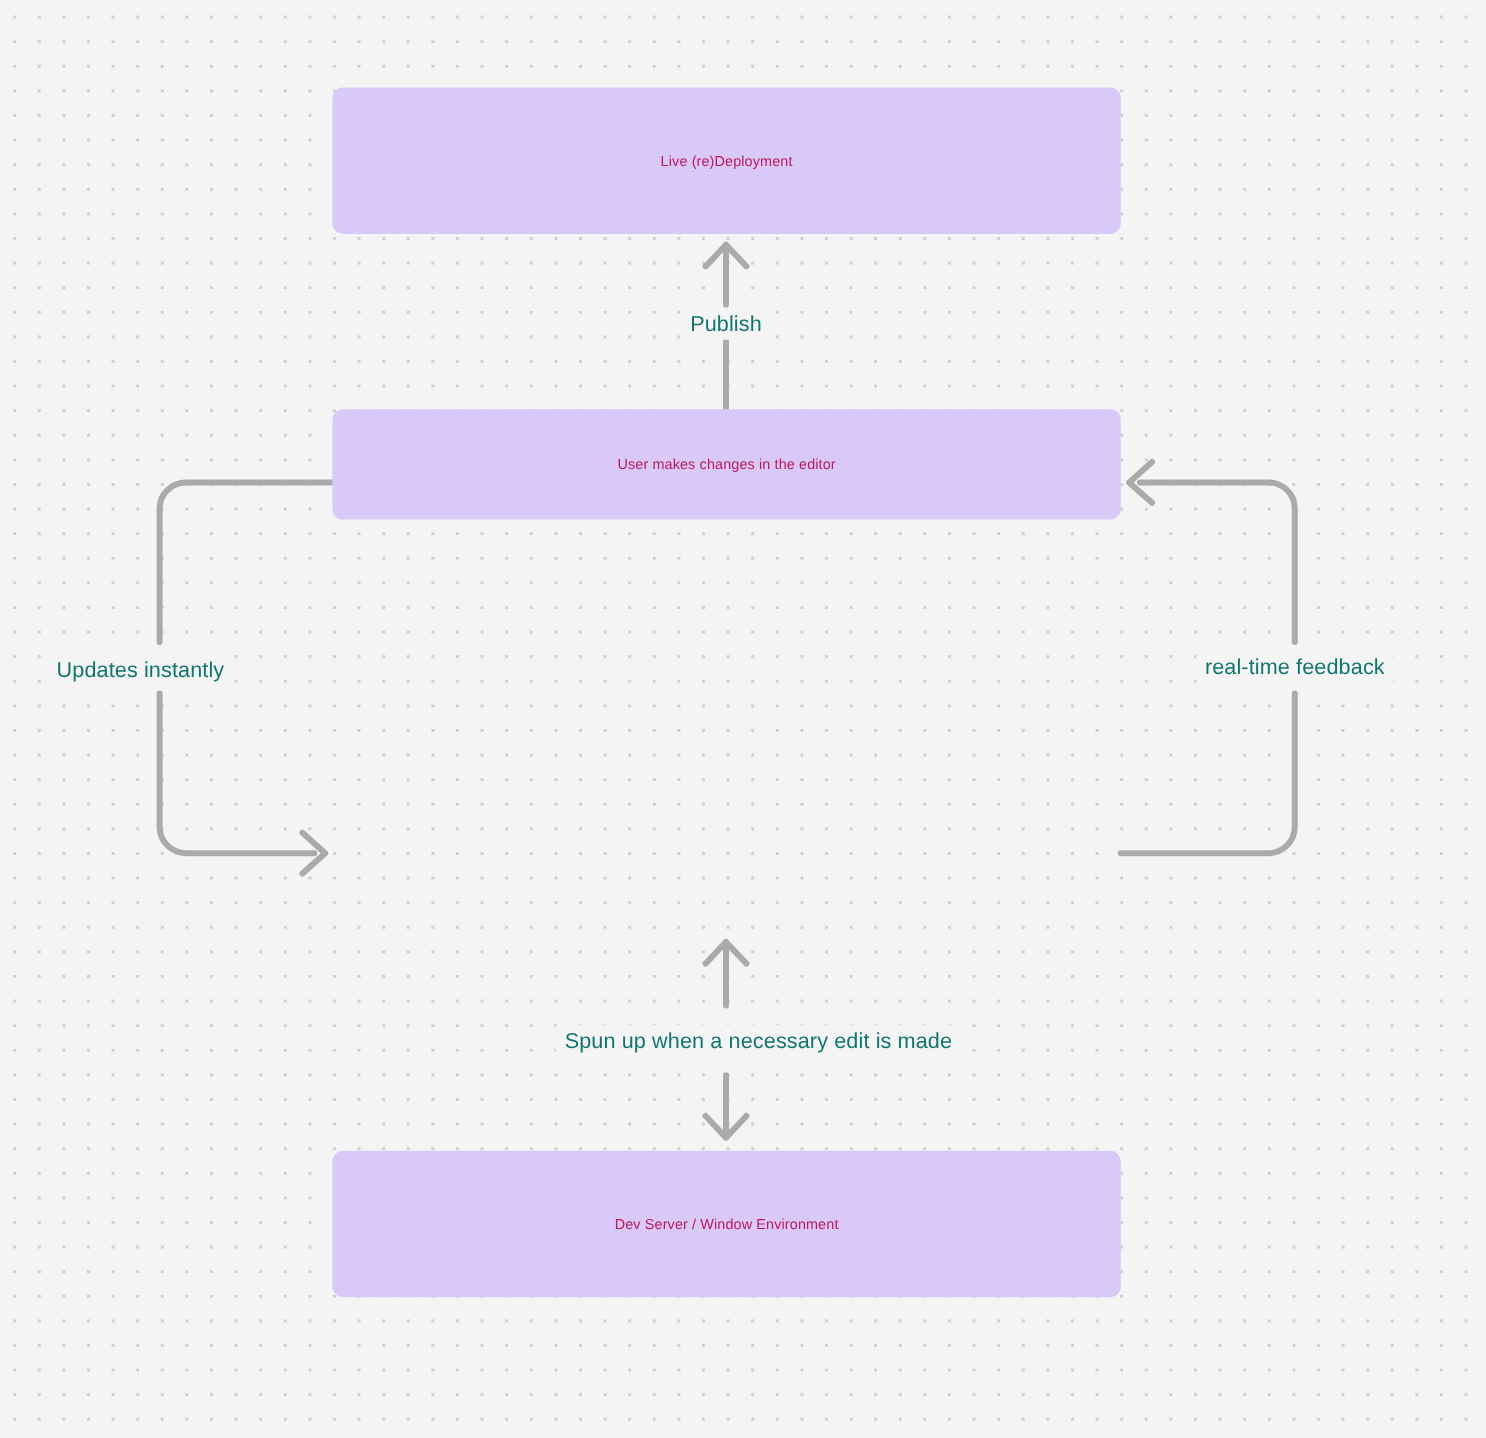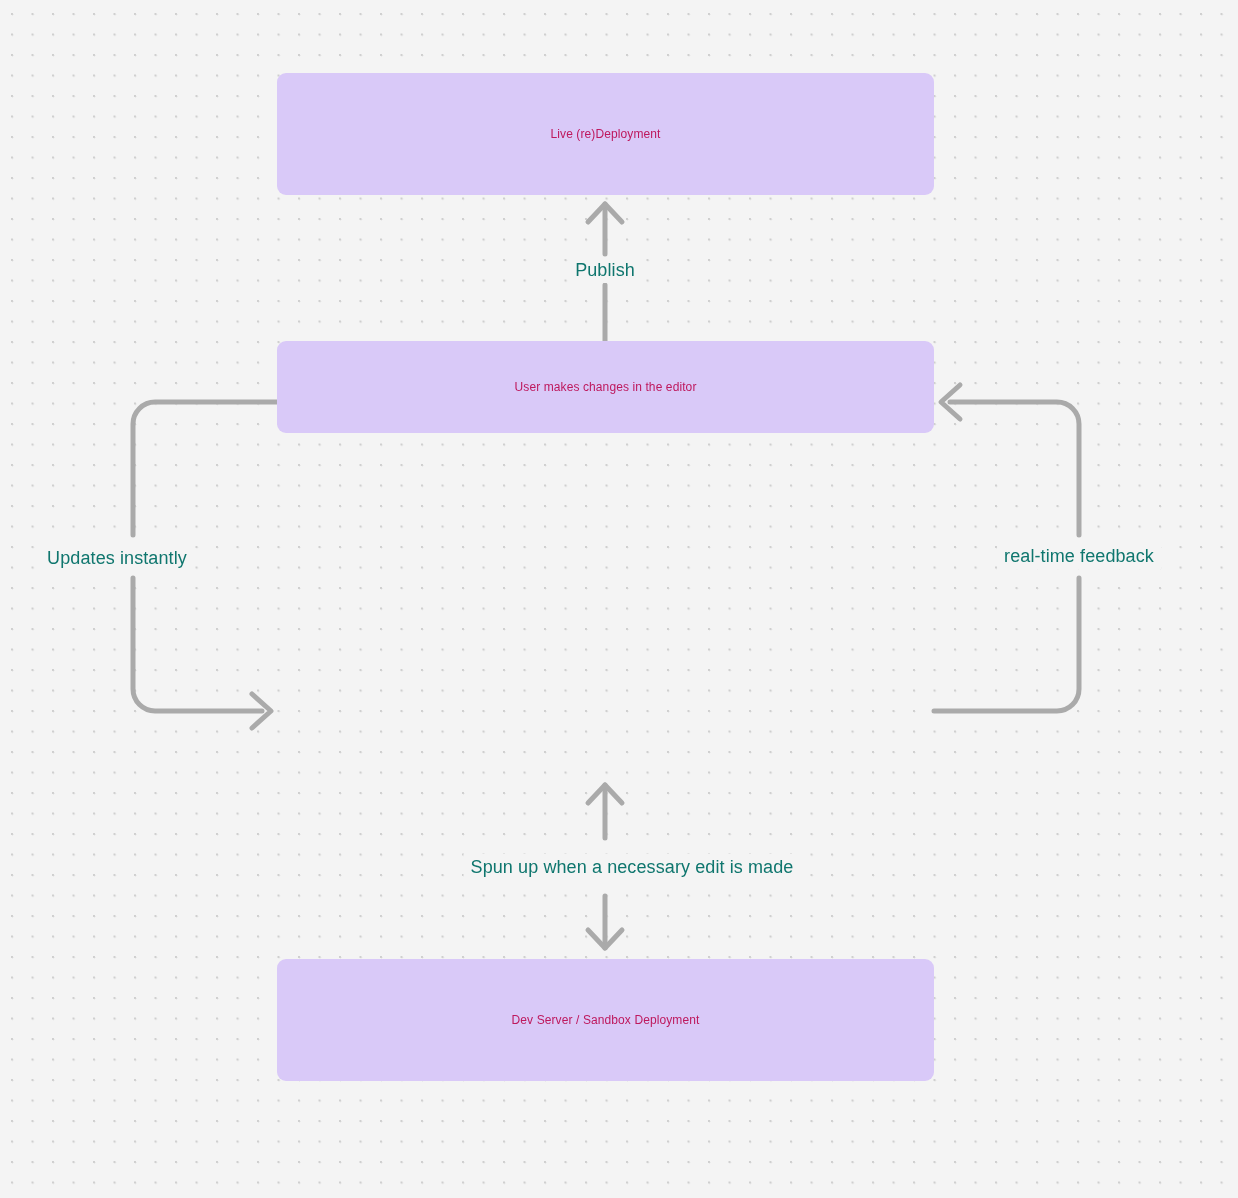--- a/index.html
+++ b/index.html
@@ -128,21 +128,21 @@
   <div class="node" id="node-live">
     <span class="node-label">Live (re)Deployment</span>
   </div>
 
   <div class="node" id="node-editor">
     <span class="node-label">User makes changes in the editor</span>
   </div>
 
 
   <div class="node" id="node-devserver">
-    <span class="node-label">Dev Server / Sandbox Deployment</span>
+    <span class="node-label">Dev Server / Window Environment</span>
   </div>
 
   <div class="edge-label center" id="label-publish">Publish</div>
 
   <div class="edge-label center" id="label-updates">Updates instantly</div>
 
   <div class="edge-label center" id="label-realtime">real-time feedback</div>
 
   <div class="edge-label center" id="label-spun">Spun up when a necessary edit is made</div>
 

